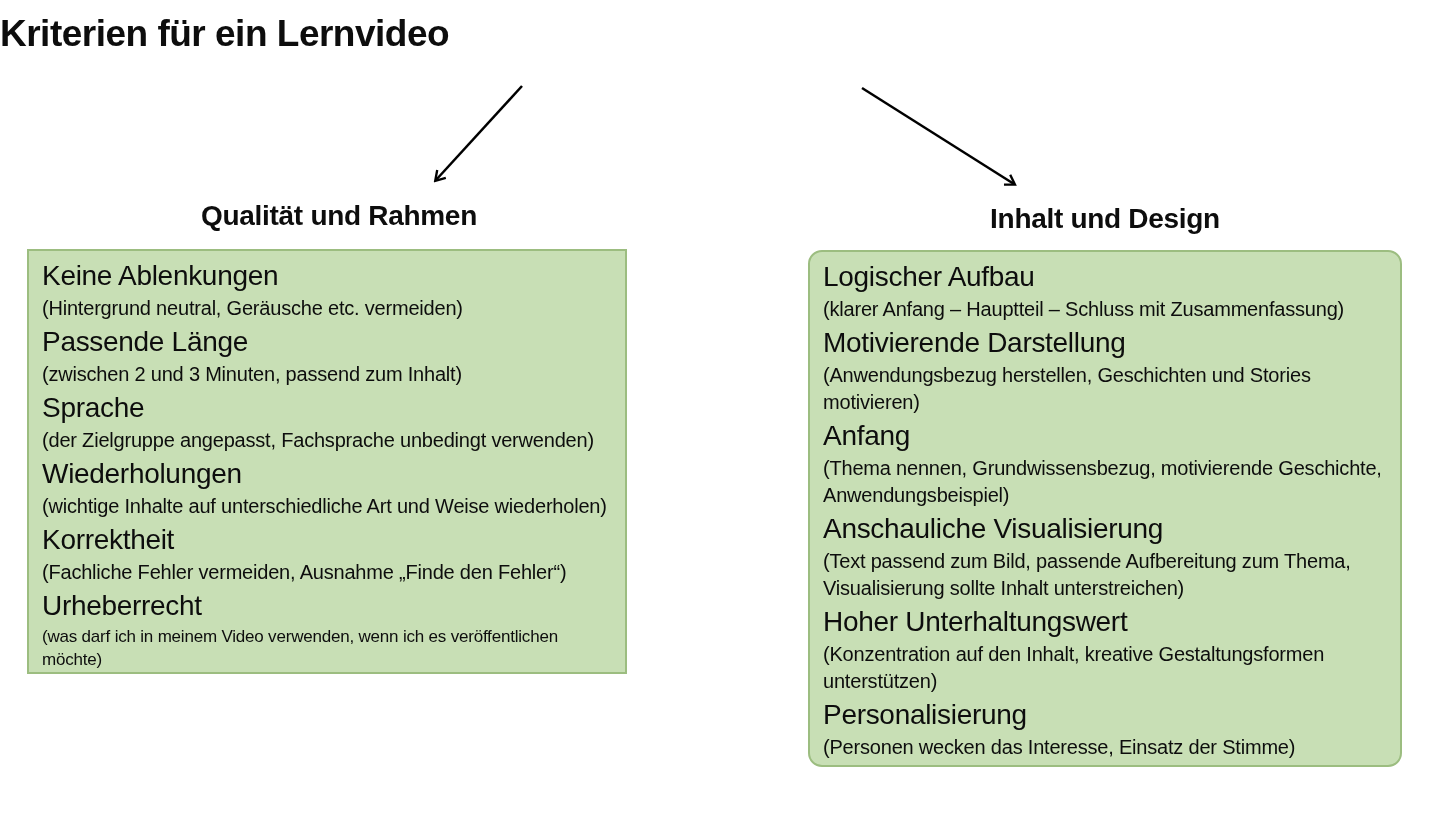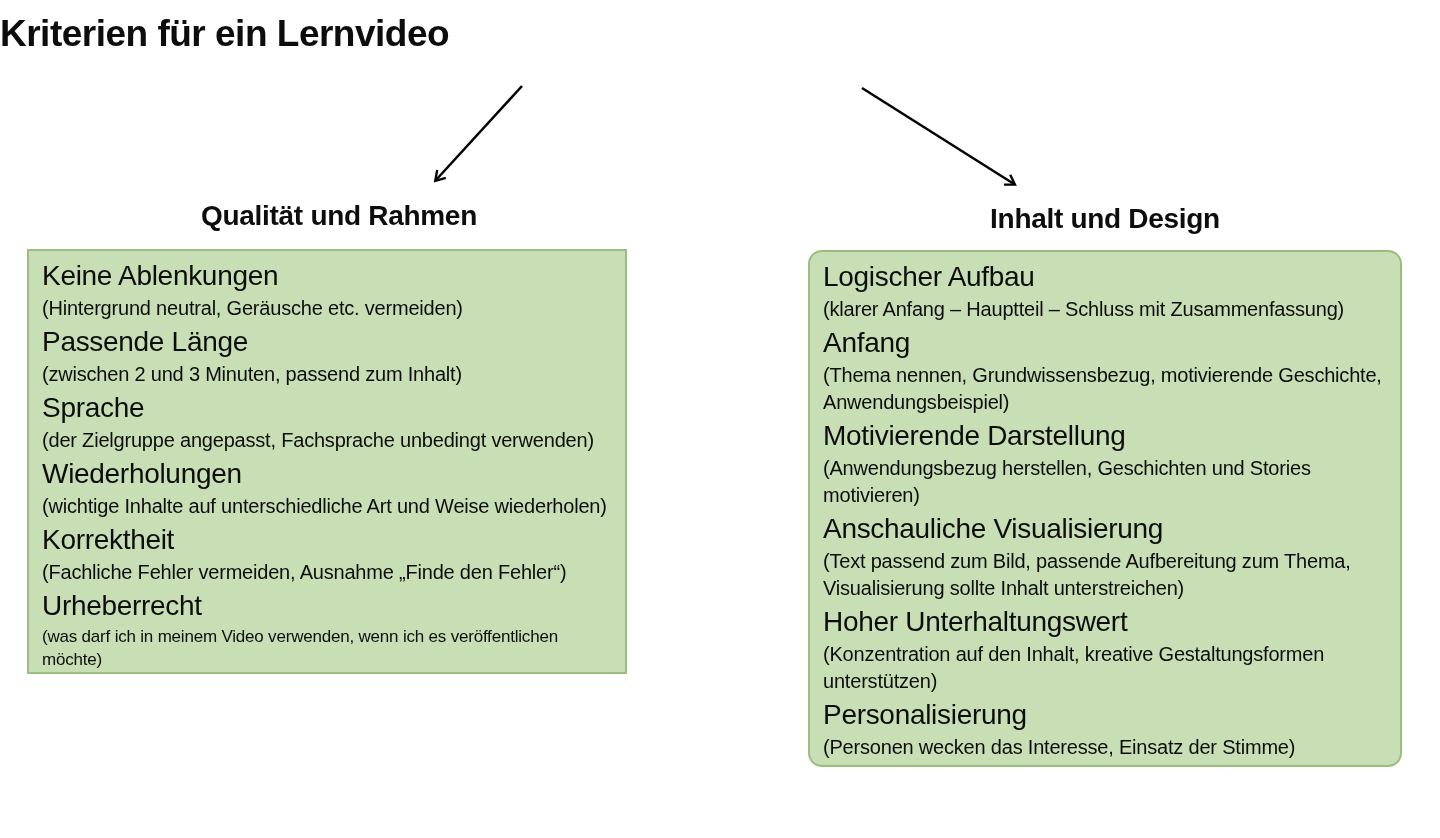--- a/index.html
+++ b/index.html
@@ -108,26 +108,26 @@
     <div class="item-detail small">(was darf ich in meinem Video verwenden, wenn ich es veröffentlichen möchte)</div>
   </div>
 </div>
 
 <div class="box" id="box-right">
   <div class="item">
     <div class="item-heading">Logischer Aufbau</div>
     <div class="item-detail">(klarer Anfang – Hauptteil – Schluss mit Zusammenfassung)</div>
   </div>
   <div class="item">
+    <div class="item-heading">Motivierende Darstellung</div>
+    <div class="item-detail">(Anwendungsbezug herstellen, Geschichten und Stories motivieren)</div>
+  </div>
+  <div class="item">
     <div class="item-heading">Anfang</div>
     <div class="item-detail">(Thema nennen, Grundwissensbezug, motivierende Geschichte, Anwendungsbeispiel)</div>
-  </div>
-  <div class="item">
-    <div class="item-heading">Motivierende Darstellung</div>
-    <div class="item-detail">(Anwendungsbezug herstellen, Geschichten und Stories motivieren)</div>
   </div>
   <div class="item">
     <div class="item-heading">Anschauliche Visualisierung</div>
     <div class="item-detail">(Text passend zum Bild, passende Aufbereitung zum Thema, Visualisierung sollte Inhalt unterstreichen)</div>
   </div>
   <div class="item">
     <div class="item-heading">Hoher Unterhaltungswert</div>
     <div class="item-detail">(Konzentration auf den Inhalt, kreative Gestaltungsformen unterstützen)</div>
   </div>
   <div class="item">

